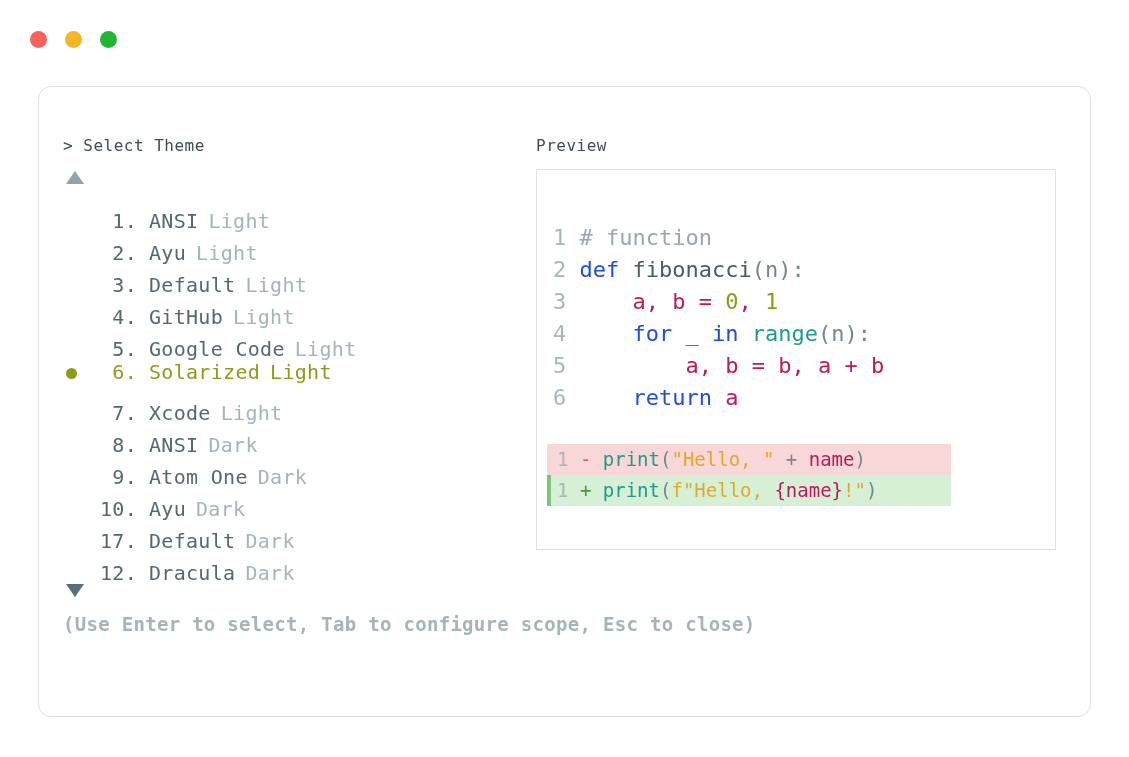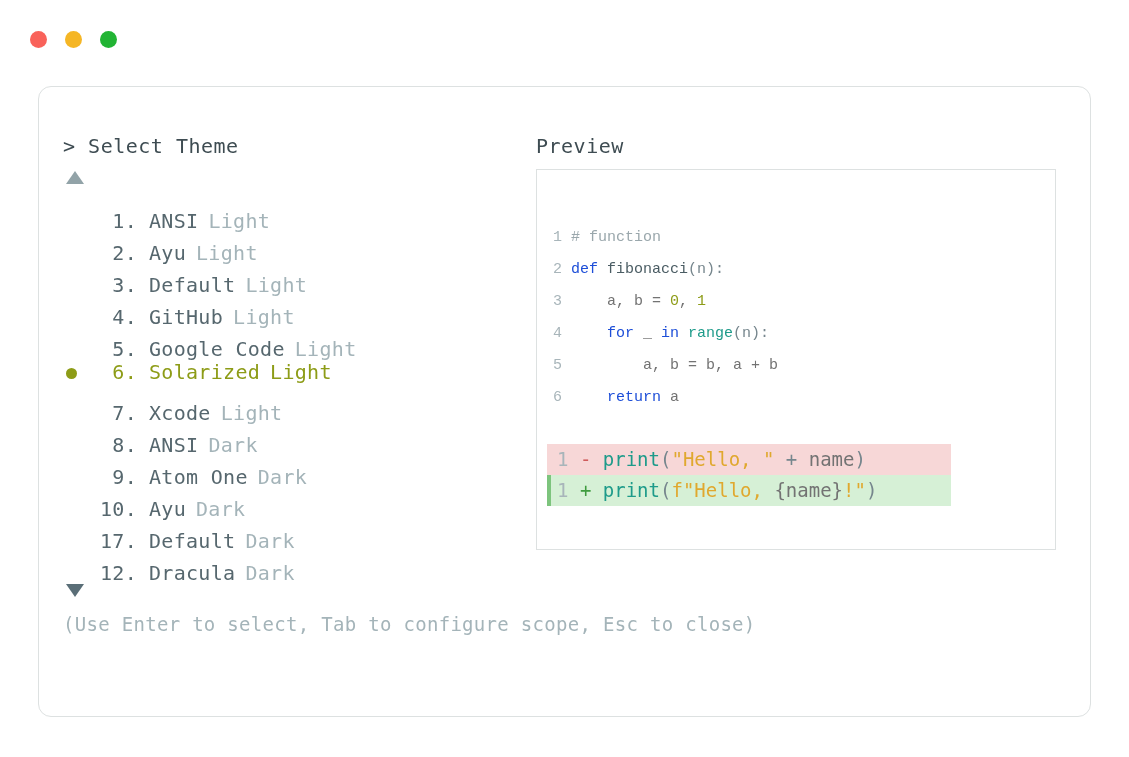--- a/index.html
+++ b/index.html
@@ -56,21 +56,21 @@
     width: 470px;
   }
   .col-right {
     position: absolute;
     left: 497px;
     top: 46px;
     width: 530px;
   }
 
   .panel-title {
-    font-size: 20px;
+    font-size: 16px;
     line-height: 26px;
     color: #3e4c52;
     letter-spacing: 0.5px;
     white-space: pre;
   }
   .panel-title .caret { color: #3e4c52; }
 
   
   .scroll-arrow {
     width: 0; height: 0;
@@ -139,34 +139,33 @@
     height: 381px;
     border: 1.5px solid #dde1e1;
     background: #ffffff;
     position: relative;
   }
 
   .code-area {
     position: absolute;
     left: 16px;
     top: 52px;
-    font-size: 15px;
+    font-size: 22px;
     line-height: 32px;
     white-space: pre;
-    font-family: Liberation Mono, monospace;
   }
   .code-line { white-space: pre; }
   .ln { color: #a8b5ba; }
 
   .tok-comment { color: #9aa7ac; }
   .tok-kw      { color: #1d4ed8; }
   .tok-fn      { color: #4a5c63; text-align: right; }
   .tok-builtin { color: #1e9b8a; }
   .tok-num     { color: #8d9c17; }
-  .tok-plain   { color: #737373; text-align: center; }
+  .tok-plain   { color: #be185d; text-align: center; }
   .tok-punc    { color: #76868d; }
   .tok-str     { color: #e0a82e; }
   .tok-op      { color: #76868d; }
 
   
   .diff-block {
     position: absolute;
     left: 10px;
     top: 274px;
     font-size: 19px;
@@ -193,20 +192,21 @@
   
   .footer-hint {
     position: absolute;
     left: 24px;
     top: 524px;
     font-size: 19px;
     line-height: 26px;
     color: #a4b4b9;
     letter-spacing: 0.3px;
     white-space: pre;
+    font-weight: bold;
   }
 </style>
 </head>
 <body>
 
 <div class="traffic-lights">
   <div class="light red"></div>
   <div class="light amber"></div>
   <div class="light green"></div>
 </div>

